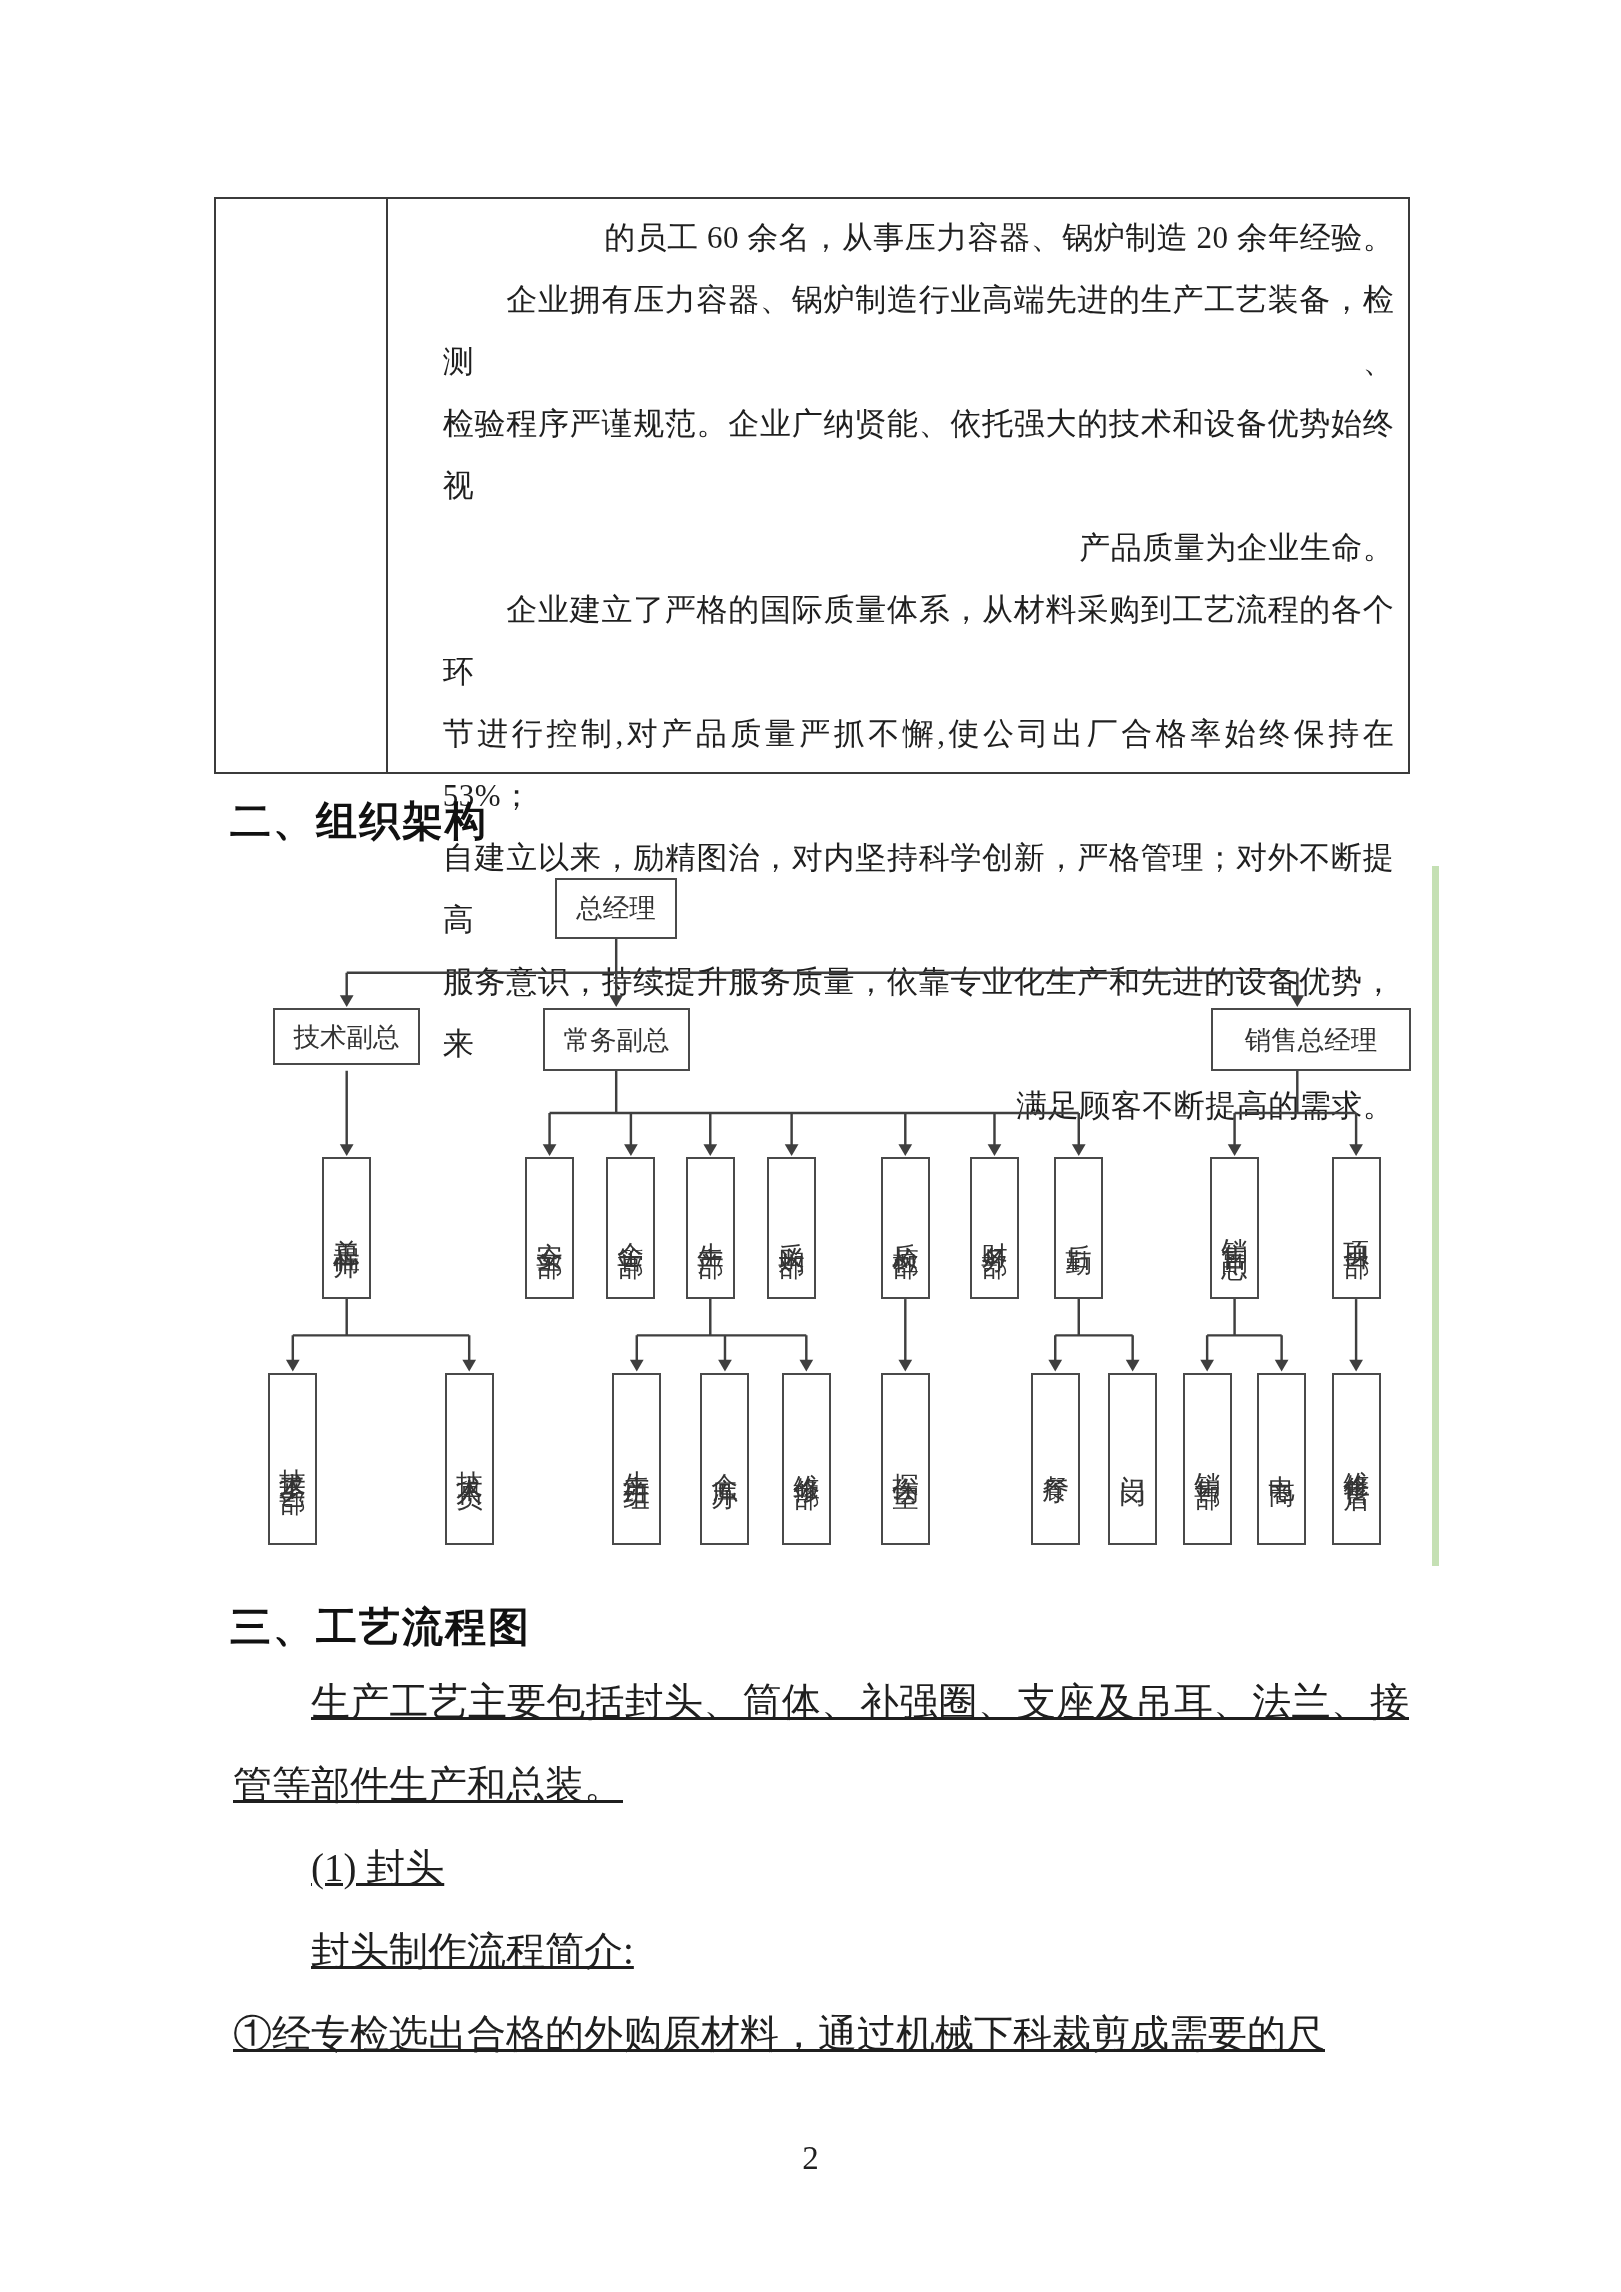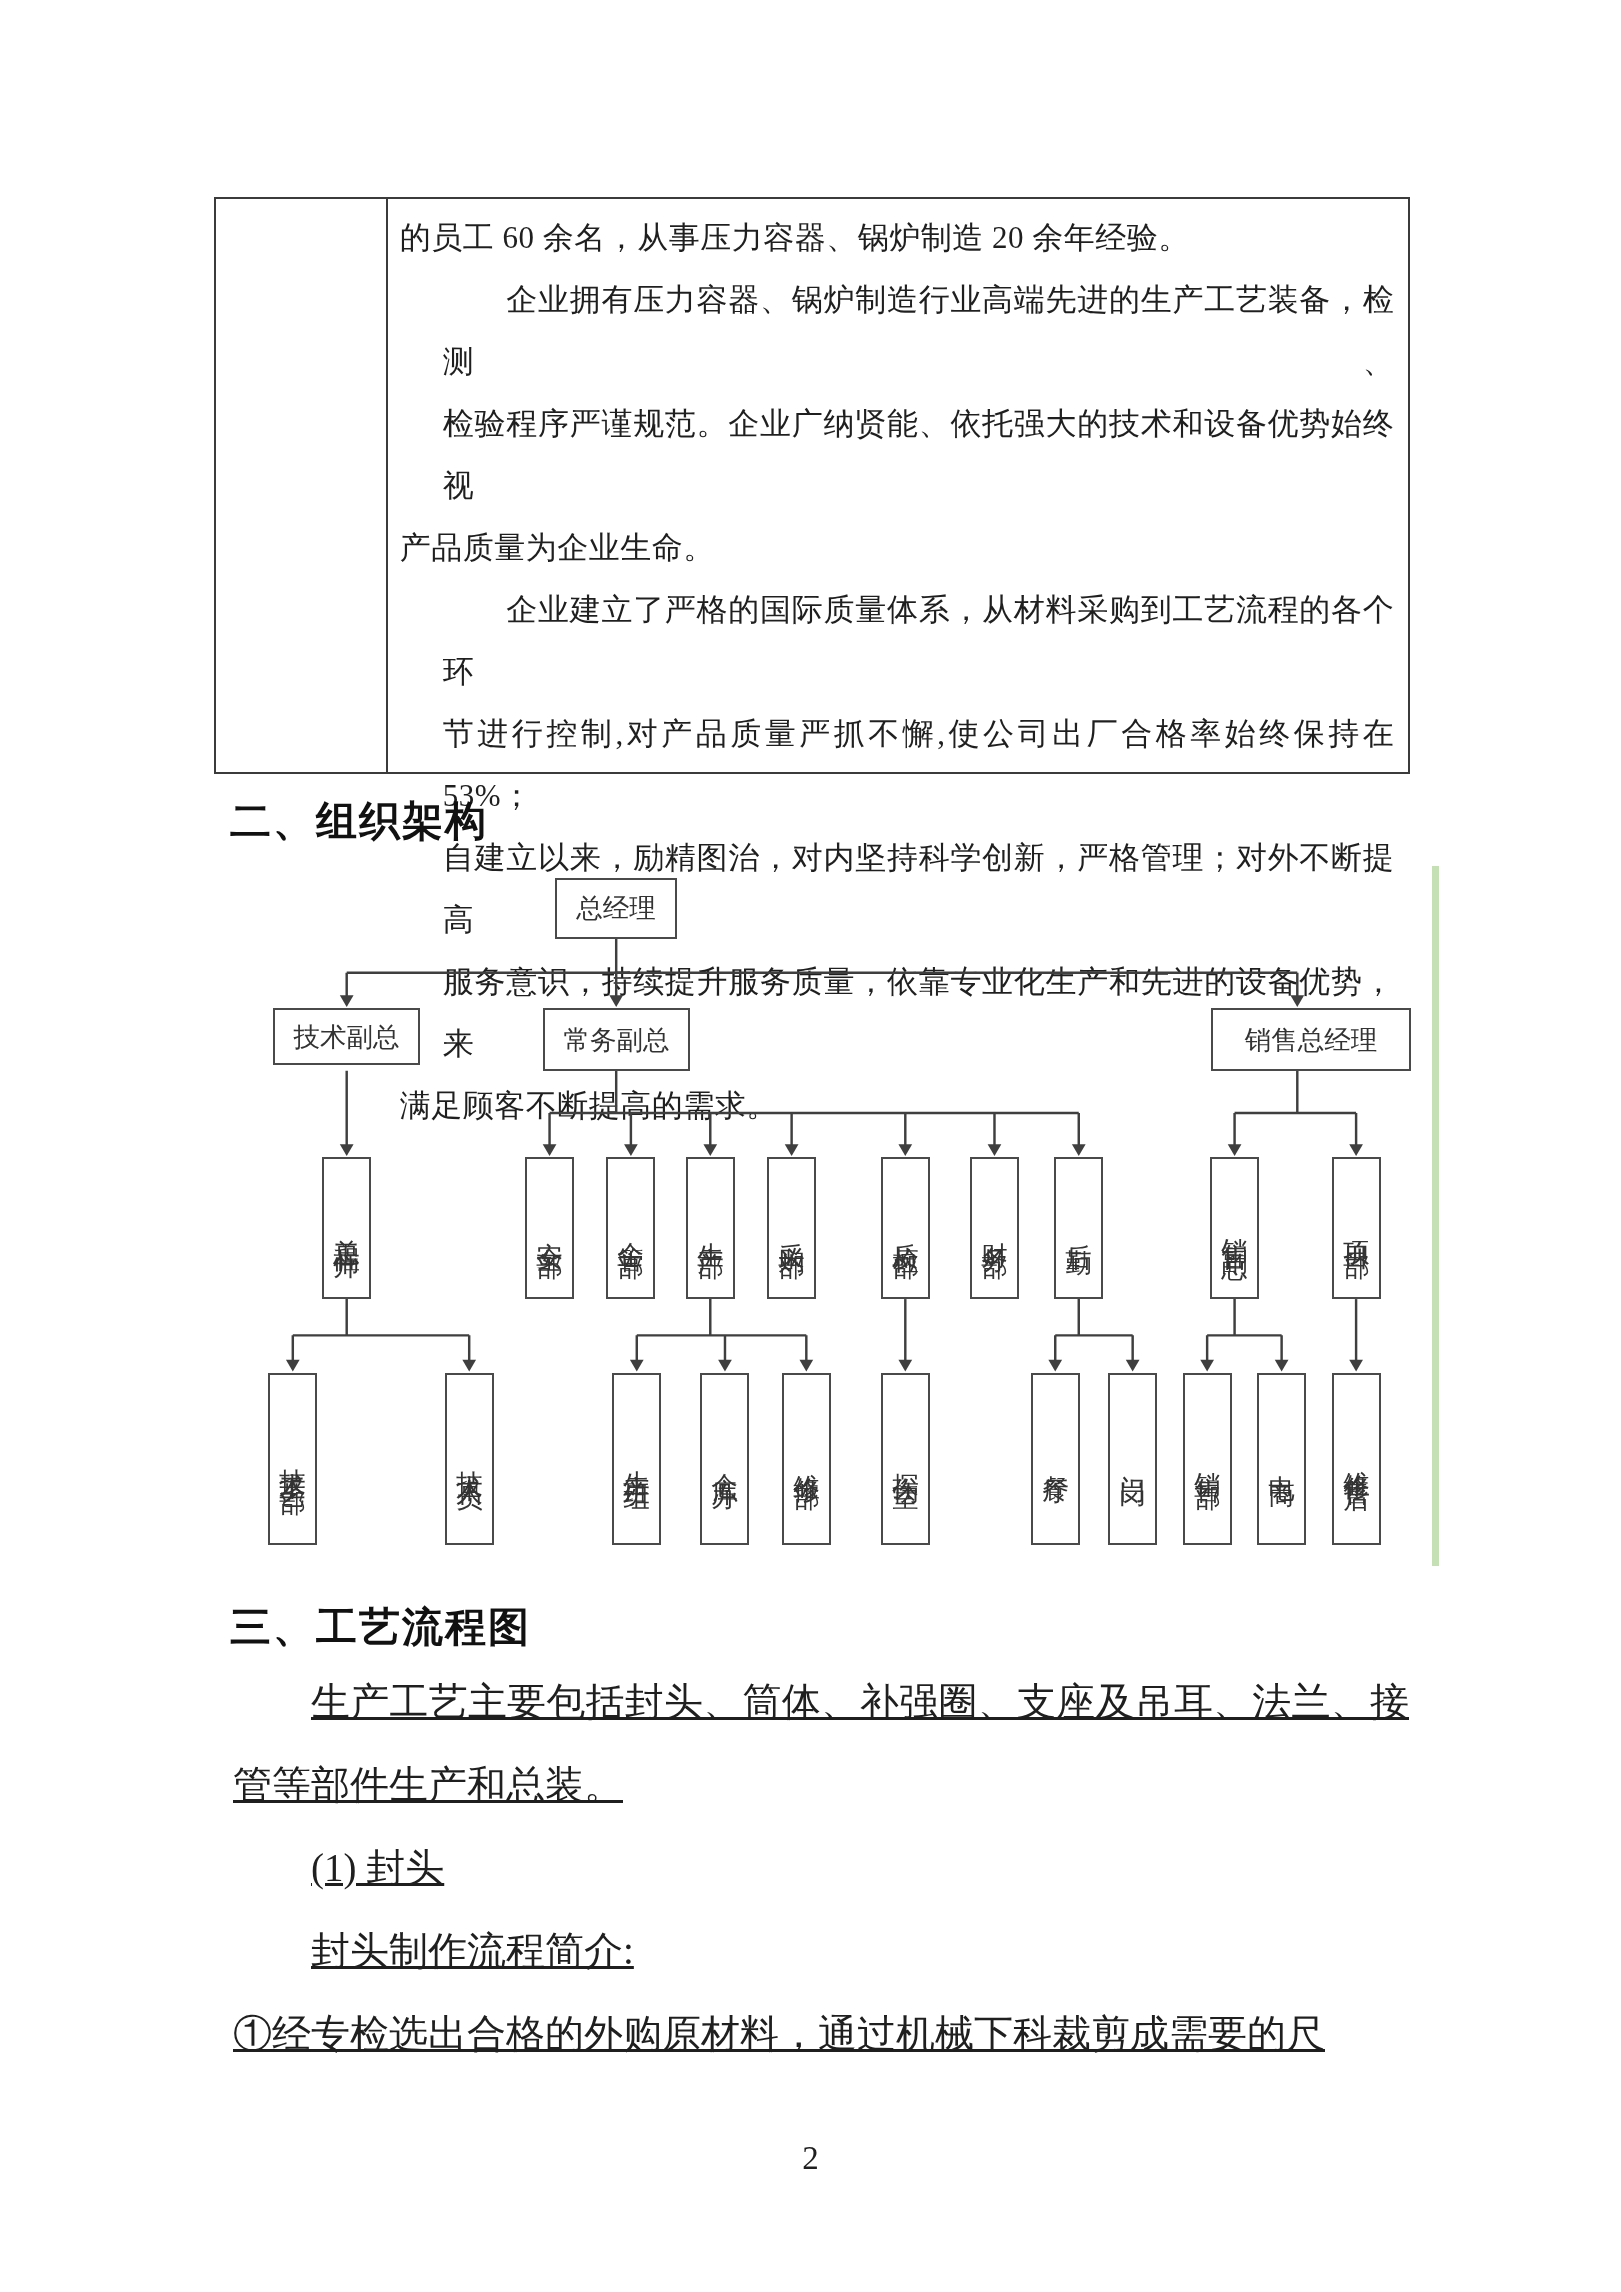--- a/index.html
+++ b/index.html
@@ -25,21 +25,21 @@
     box-sizing:border-box;
   }
   .cell-right{
     flex:1;
     padding:7.8px 13.7px 0 11.8px;
     box-sizing:border-box;
     font-size:31px;
     line-height:62px;
     letter-spacing:0.5px;
   }
-  .t-line{white-space:nowrap;}
+  .t-line{white-space:nowrap;text-align:right;}
   .t-line.fill{
     white-space:normal;
     text-align:justify;
     text-align-last:justify;
     margin-left:43px;
   }
   
   .sec-heading{
     position:absolute;left:230px;
     margin:0;

